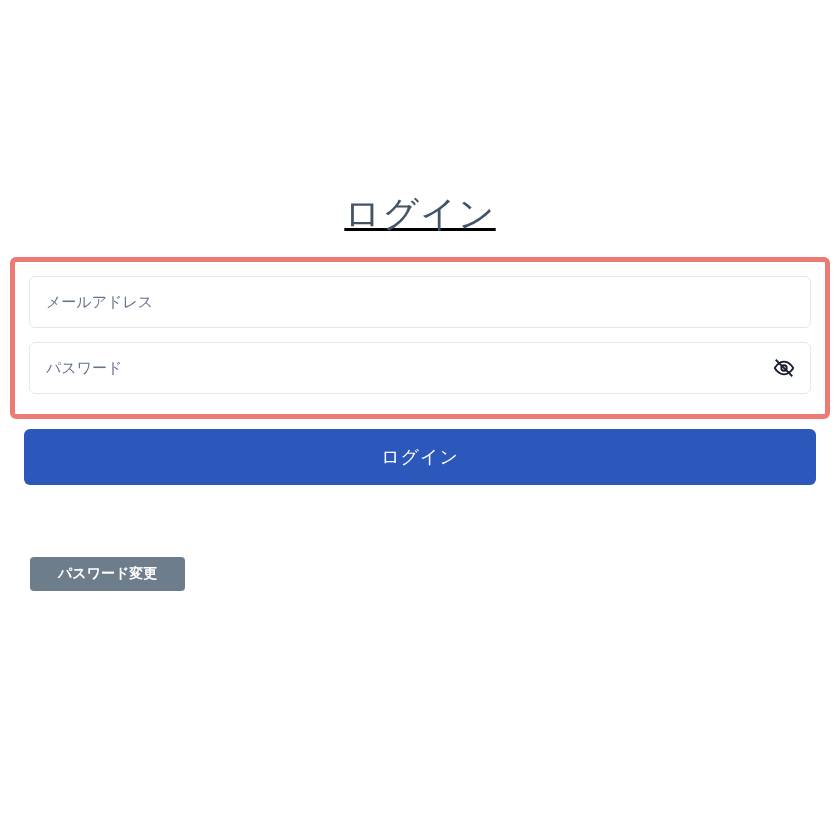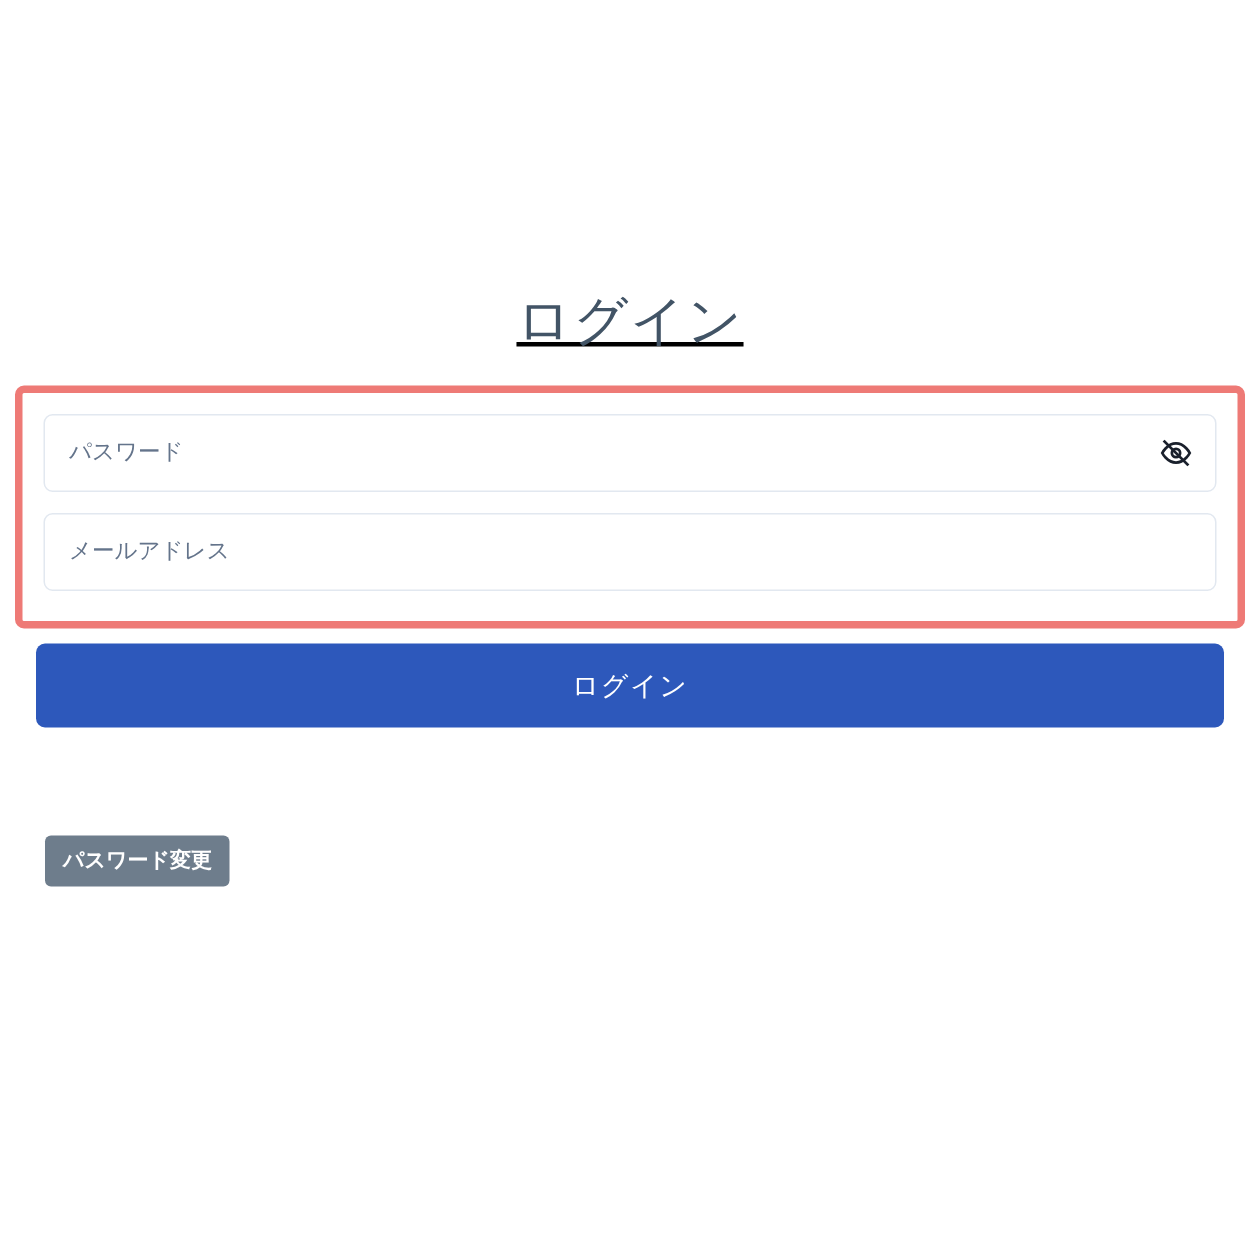--- a/index.html
+++ b/index.html
@@ -71,48 +71,48 @@
       border: none;
       border-radius: 6px;
       font-size: 18px;
       font-weight: 500;
       cursor: pointer;
       letter-spacing: 1px;
     }
     .password-change-button {
       margin-top: 72px;
       margin-left: 20px;
-      padding: 8px 12px;
+      padding: 8px 28px;
       background: #6e7d8c;
       color: #ffffff;
       border: none;
       border-radius: 4px;
       font-size: 14px;
       font-weight: 600;
       cursor: pointer;
     }
   </style>
 </head>
 <body>
 
 <div class="container">
   <h1 class="page-title">ログイン</h1>
 
   <div class="highlight-box">
     <div class="input-wrapper">
+      <input type="text" class="input-field" placeholder="メールアドレス" style="">
+    </div>
+    <div class="input-wrapper">
       <input type="password" class="input-field" placeholder="パスワード" style="">
       <span class="eye-icon">
         <svg width="22" height="22" viewBox="0 0 24 24" fill="none" stroke="#1a202c" stroke-width="2">
           <path d="M2 12s3.5-7 10-7 10 7 10 7-3.5 7-10 7-10-7-10-7z"></path>
           <circle cx="12" cy="12" r="3"></circle>
           <line x1="3" y1="3" x2="21" y2="21"></line>
         </svg>
       </span>
     </div>
-    <div class="input-wrapper">
-      <input type="text" class="input-field" placeholder="メールアドレス" style="">
-    </div>
   </div>
 
   <button class="login-button">ログイン</button>
 
   <button class="password-change-button">パスワード変更</button>
 </div>
 
 </body></html>

